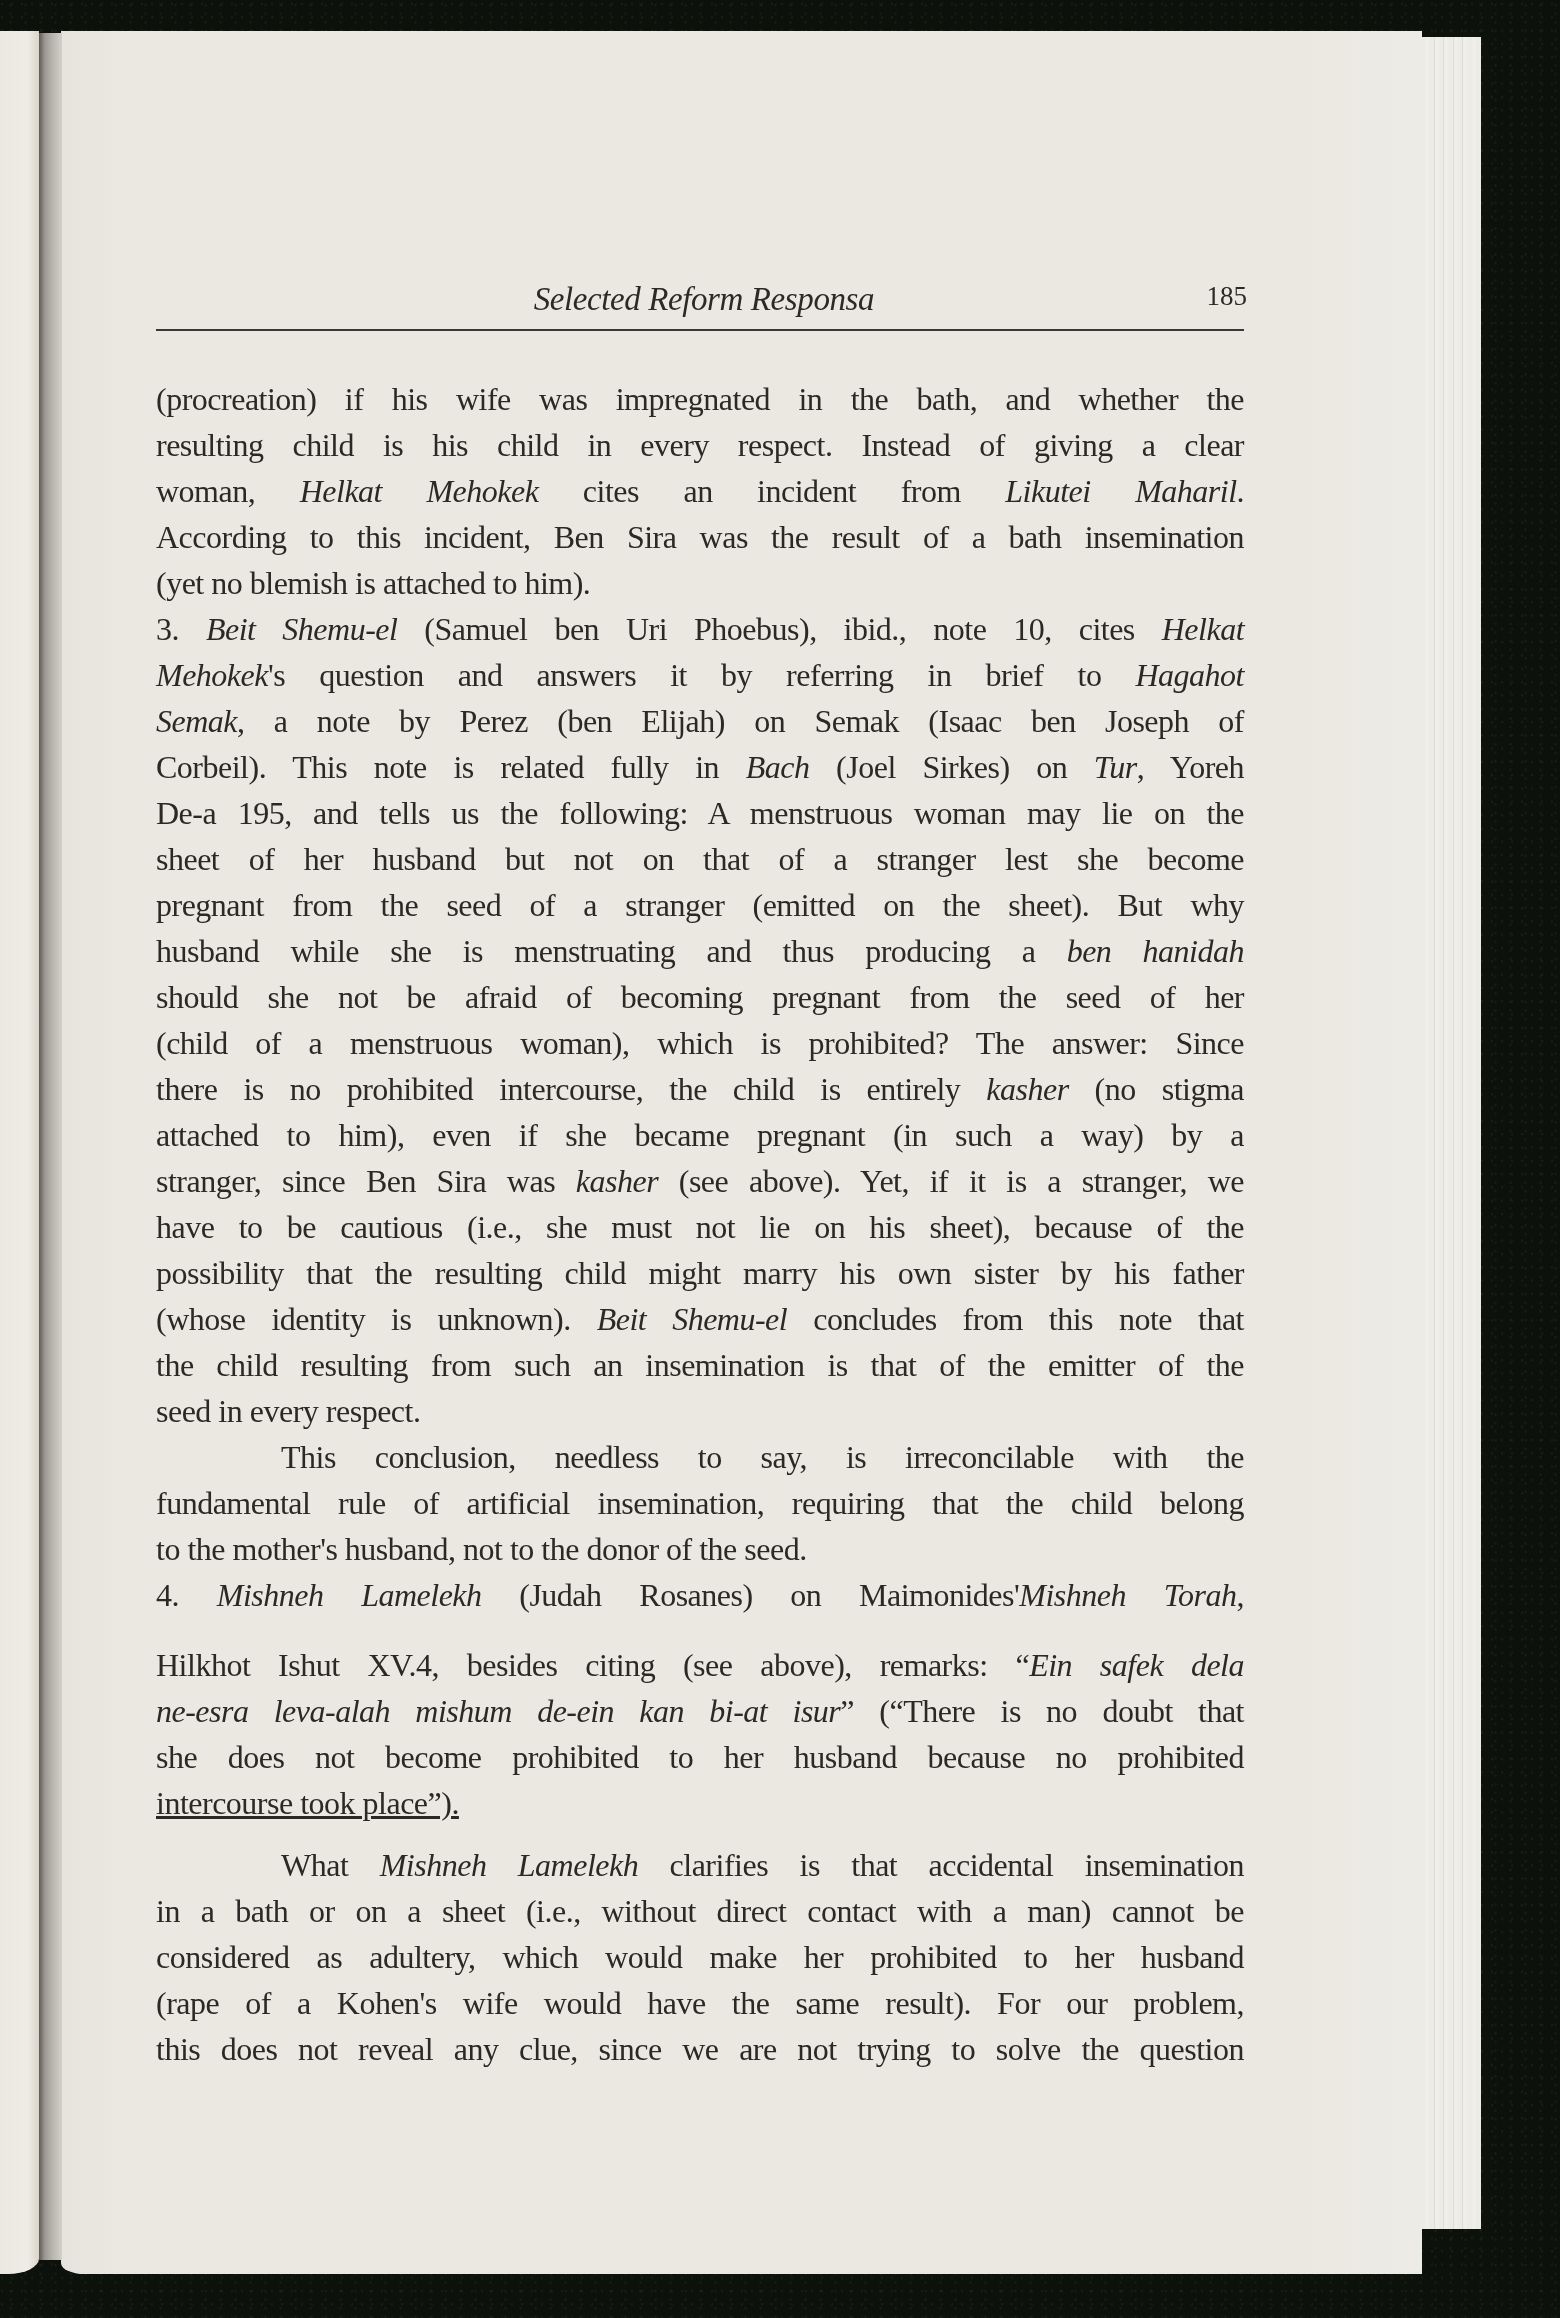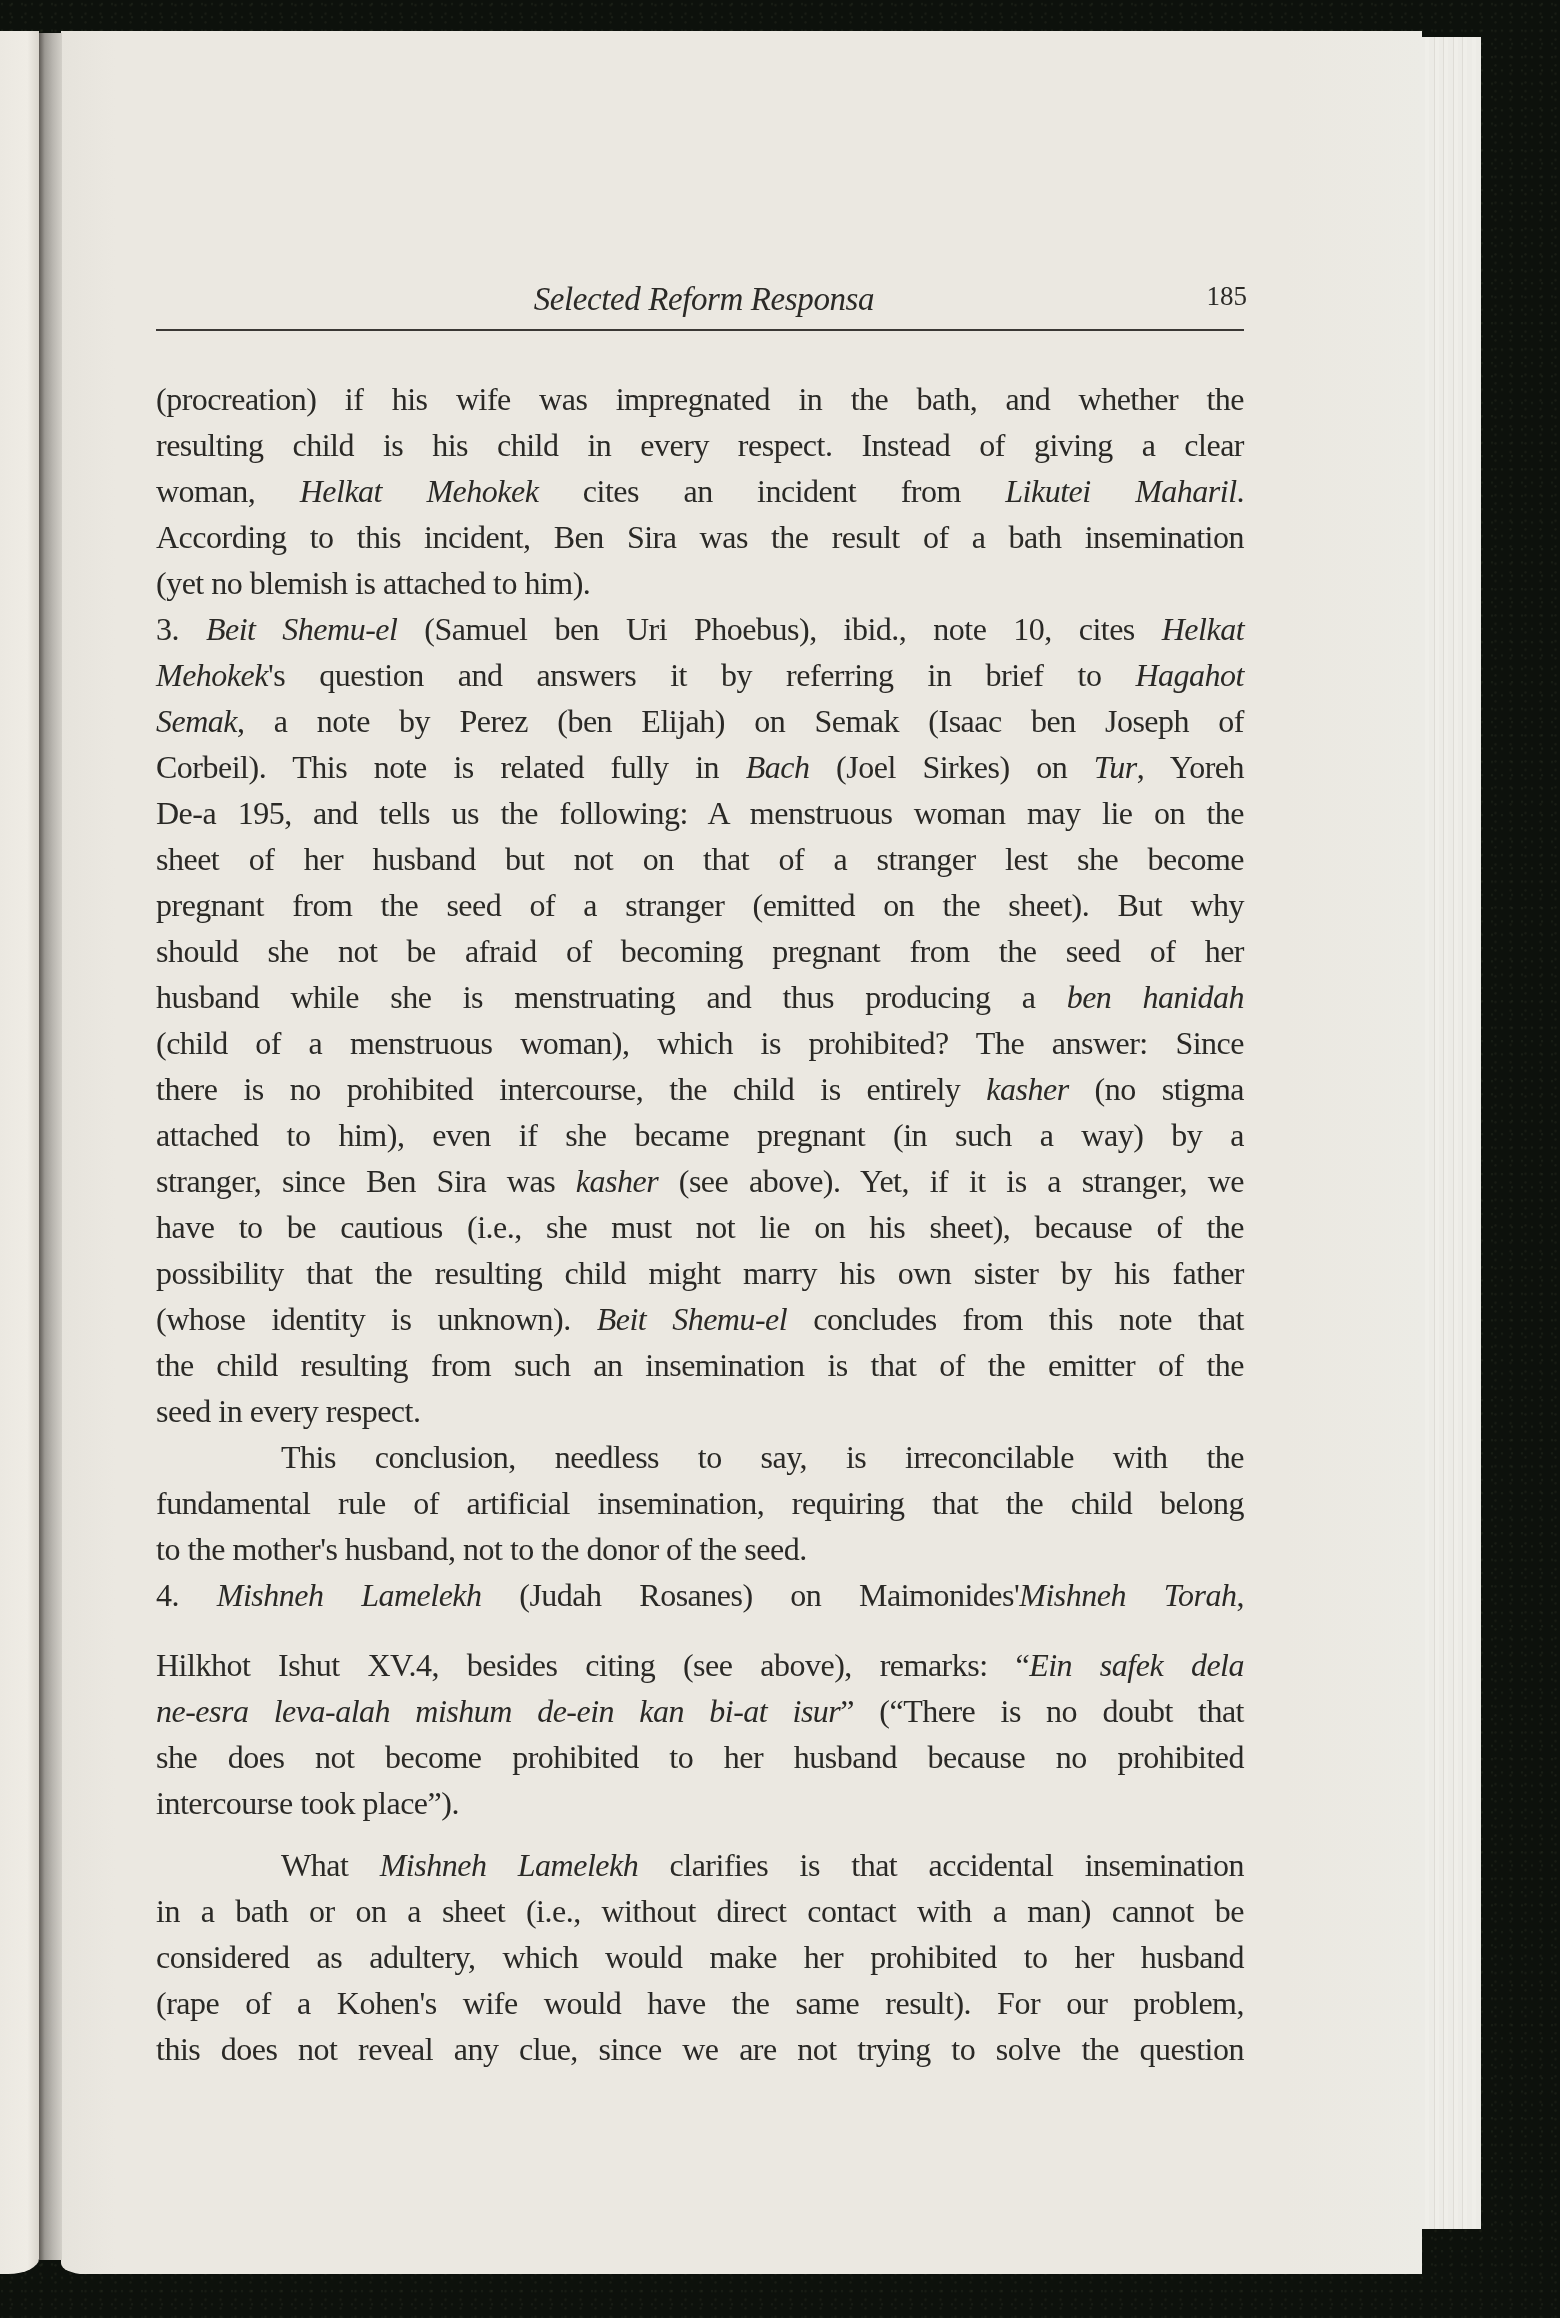--- a/index.html
+++ b/index.html
@@ -139,39 +139,39 @@
       <div class="line" style="white-space: normal; height: 46px;"><span>woman, </span><span class="i">Helkat Mehokek</span><span> cites an incident from </span><span class="i">Likutei Maharil</span><span>.</span></div>
       <div class="line" style="white-space: normal; height: 46px;"><span>According to this incident, Ben Sira was the result of a bath insemination</span></div>
       <div class="line last" style="white-space: normal; height: 46px;"><span>(yet no blemish is attached to him).</span></div>
       <div class="line" style="white-space: normal; height: 46px;"><span>3. </span><span class="i">Beit Shemu-el</span><span> (Samuel ben Uri Phoebus), ibid., note 10, cites </span><span class="i">Helkat</span></div>
       <div class="line" style="white-space: normal; height: 46px;"><span class="i">Mehokek</span><span>'s question and answers it by referring in brief to </span><span class="i">Hagahot</span></div>
       <div class="line" style="white-space: normal; height: 46px;"><span class="i">Semak</span><span>, a note by Perez (ben Elijah) on Semak (Isaac ben Joseph of</span></div>
       <div class="line" style="white-space: normal; height: 46px;"><span>Corbeil). This note is related fully in </span><span class="i">Bach</span><span> (Joel Sirkes) on </span><span class="i">Tur</span><span>, Yoreh</span></div>
       <div class="line" style="white-space: normal; height: 46px;"><span>De-a 195, and tells us the following: A menstruous woman may lie on the</span></div>
       <div class="line" style="white-space: normal; height: 46px;"><span>sheet of her husband but not on that of a stranger lest she become</span></div>
       <div class="line" style="white-space: normal; height: 46px;"><span>pregnant from the seed of a stranger (emitted on the sheet). But why</span></div>
+      <div class="line" style="white-space: normal; height: 46px;"><span>husband while she is menstruating and thus producing a </span><span class="i">ben hanidah</span></div>
       <div class="line" style="white-space: normal; height: 46px;"><span>should she not be afraid of becoming pregnant from the seed of her</span></div>
-      <div class="line" style="white-space: normal; height: 46px;"><span>husband while she is menstruating and thus producing a </span><span class="i">ben hanidah</span></div>
       <div class="line" style="white-space: normal; height: 46px;"><span>(child of a menstruous woman), which is prohibited? The answer: Since</span></div>
       <div class="line" style="white-space: normal; height: 46px;"><span>there is no prohibited intercourse, the child is entirely </span><span class="i">kasher</span><span> (no stigma</span></div>
       <div class="line" style="white-space: normal; height: 46px;"><span>attached to him), even if she became pregnant (in such a way) by a</span></div>
       <div class="line" style="white-space: normal; height: 46px;"><span>stranger, since Ben Sira was </span><span class="i">kasher</span><span> (see above). Yet, if it is a stranger, we</span></div>
       <div class="line" style="white-space: normal; height: 46px;"><span>have to be cautious (i.e., she must not lie on his sheet), because of the</span></div>
       <div class="line" style="white-space: normal; height: 46px;"><span>possibility that the resulting child might marry his own sister by his father</span></div>
       <div class="line" style="white-space: normal; height: 46px;"><span>(whose identity is unknown). </span><span class="i">Beit Shemu-el</span><span> concludes from this note that</span></div>
       <div class="line" style="white-space: normal; height: 46px;"><span>the child resulting from such an insemination is that of the emitter of the</span></div>
       <div class="line last" style="white-space: normal; height: 46px;"><span>seed in every respect.</span></div>
       <div class="line indent" style="white-space: normal; height: 46px;"><span>This conclusion, needless to say, is irreconcilable with the</span></div>
       <div class="line" style="white-space: normal; height: 46px;"><span>fundamental rule of artificial insemination, requiring that the child belong</span></div>
       <div class="line last" style="white-space: normal; height: 46px;"><span>to the mother's husband, not to the donor of the seed.</span></div>
       <div class="line" style="white-space: normal; height: 46px;"><span>4. </span><span class="i">Mishneh Lamelekh</span><span> (Judah Rosanes) on Maimonides'</span><span class="i">Mishneh Torah</span><span>,</span></div>
       <div class="line" style="white-space: normal; height: 46px; margin-top: 24px;"><span>Hilkhot Ishut XV.4, besides citing (see above), remarks: “</span><span class="i">Ein safek dela</span></div>
       <div class="line" style="white-space: normal; height: 46px;"><span class="i">ne-esra leva-alah mishum de-ein kan bi-at isur</span><span>” (“There is no doubt that</span></div>
       <div class="line" style="white-space: normal; height: 46px;"><span>she does not become prohibited to her husband because no prohibited</span></div>
-      <div class="line last" style="white-space: normal; height: 46px;"><span>intercourse took place”).</span></div>
+      <div class="line last" style="white-space: normal; height: 46px; text-decoration: underline;"><span>intercourse took place”).</span></div>
       <div class="line indent" style="white-space: normal; height: 46px; margin-top: 16px;"><span>What </span><span class="i">Mishneh Lamelekh</span><span> clarifies is that accidental insemination</span></div>
       <div class="line" style="white-space: normal; height: 46px;"><span>in a bath or on a sheet (i.e., without direct contact with a man) cannot be</span></div>
       <div class="line" style="white-space: normal; height: 46px;"><span>considered as adultery, which would make her prohibited to her husband</span></div>
       <div class="line" style="white-space: normal; height: 46px;"><span>(rape of a Kohen's wife would have the same result). For our problem,</span></div>
       <div class="line" style="white-space: normal; height: 46px;"><span>this does not reveal any clue, since we are not trying to solve the question</span></div>
     </div>
 </div>
 
 
 </body></html>

